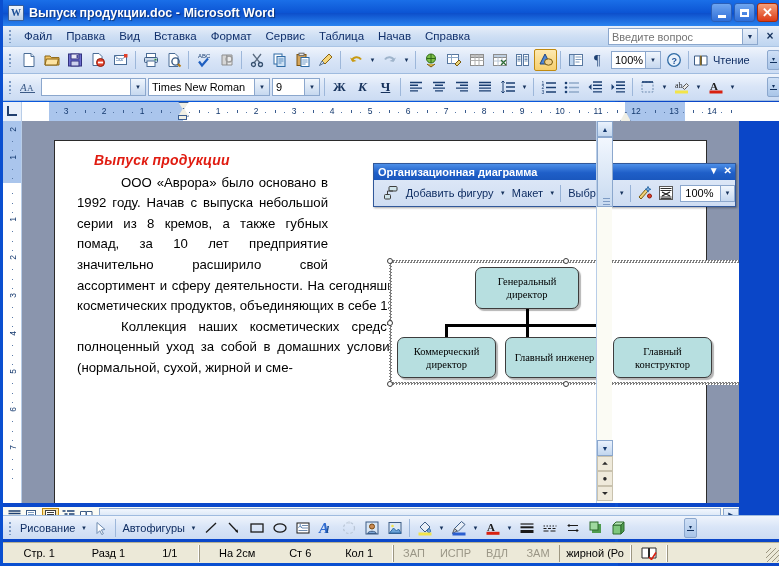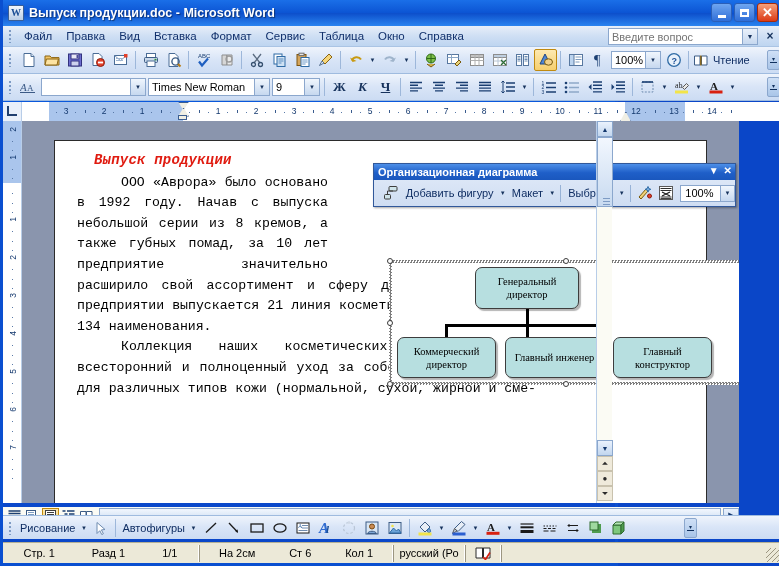--- a/index.html
+++ b/index.html
@@ -176,21 +176,21 @@
   .docarea{
     position:absolute;left:19px;top:121px;width:717px;height:382px;
     background:#8a95ad;overflow:hidden;
   }
   .page{
     position:absolute;left:32px;top:19px;width:653px;height:400px;
     background:#fff;border:1px solid #2b2b2b;box-sizing:border-box;
   }
   .doctext{
     position:absolute;left:22px;top:9px;width:611px;
-    font-family:Liberation Mono, monospace;
+    font-family:Liberation Sans, sans-serif;
     font-size:13.2px;line-height:20.6px;color:#000;text-align:justify;
   }
   .doc-heading{
     font-style:italic;font-weight:bold;color:#e01b10;font-size:14px;
     margin:0 0 2px 17px;letter-spacing:0.2px;
   }
   .para{margin:0;text-indent:44px;}
   .wrapbox{float:right;width:352px;height:122px;shape-outside:margin-box;margin:0 0 2px 8px;}
 
   
@@ -336,21 +336,21 @@
 
   <div class="menubar">
     <div class="gripdots"></div>
     <div class="menuitem">Файл</div>
     <div class="menuitem">Правка</div>
     <div class="menuitem">Вид</div>
     <div class="menuitem">Вставка</div>
     <div class="menuitem">Формат</div>
     <div class="menuitem">Сервис</div>
     <div class="menuitem">Таблица</div>
-    <div class="menuitem">Окно</div>
+    <div class="menuitem">Начав</div>
     <div class="menuitem">Справка</div>
     <div class="askbox">
       <input placeholder="Введите вопрос" style="">
       <div class="arrow">▼</div>
     </div>
     <div class="menu-close">×</div>
   </div>
 
   <div class="toolbar" id="toolbar-standard">
     <div class="gripdots"></div>
@@ -1050,22 +1050,28 @@
     <div class="sgroup" style="width:196px;justify-content:space-around;border-left:none;">
       <div class="scell">Стр. 1</div>
       <div class="scell">Разд 1</div>
       <div class="scell">1/1</div>
     </div>
     <div class="sgroup" style="width:194px;justify-content:space-around;">
       <div class="scell">На 2см</div>
       <div class="scell">Ст 6</div>
       <div class="scell">Кол 1</div>
     </div>
+    <div class="sgroup" style="border-right:none;padding:0;">
+      <div class="scell sdim" style="width:40px;">ЗАП</div>
+      <div class="scell sdim" style="width:43px;">ИСПР</div>
+      <div class="scell sdim" style="width:40px;">ВДЛ</div>
+      <div class="scell sdim" style="width:42px;">ЗАМ</div>
+    </div>
     <div class="sgroup" style="width:72px;justify-content:center;">
-      <div class="scell">русский (Ро</div>
+      <div class="scell">жирной (Ро</div>
     </div>
     <div class="sgroup" style="width:36px;justify-content:center;">
       <div class="scell">
         <svg width="16" height="14" viewBox="0 0 16 14">
             <path d="M1 2h6.5v10H1zM8.5 2H15v10H8.5z" fill="#fff" stroke="#2b2b2b"></path>
             <path d="M8 1.5v11" stroke="#2b2b2b"></path>
             <path d="M8 11l2.5 2.5 4.5-7" fill="none" stroke="#d82010" stroke-width="1.6"></path>
           </svg>
       </div>
     </div>

